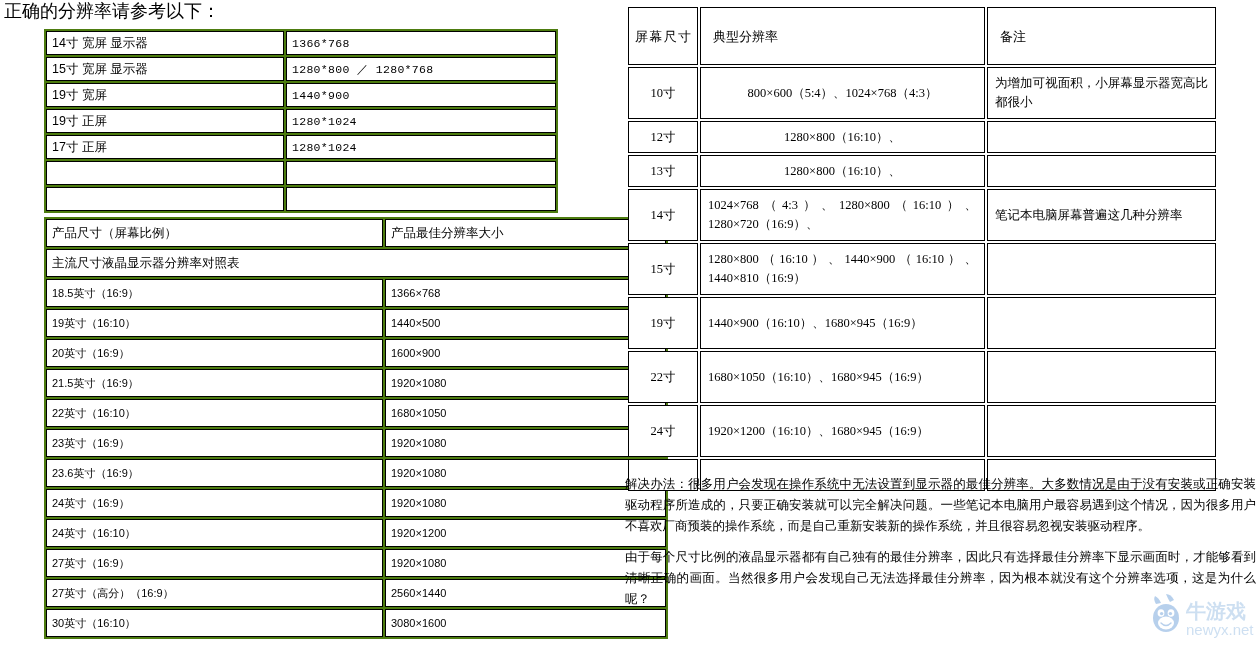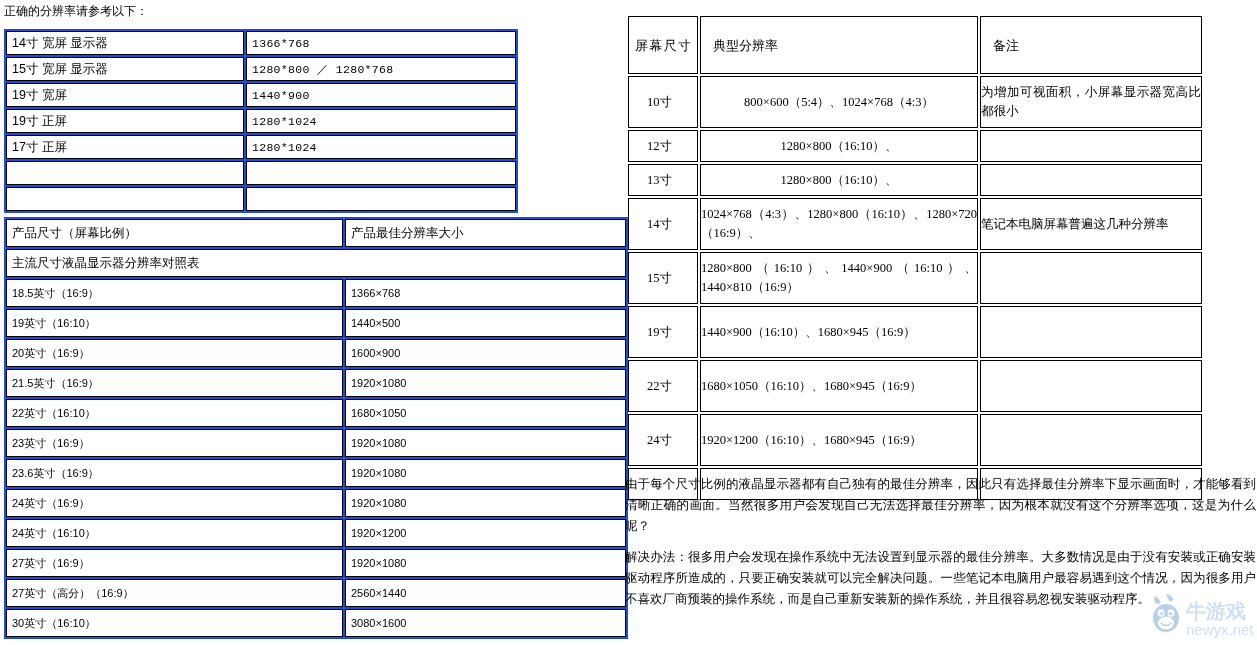--- a/index.html
+++ b/index.html
@@ -19,31 +19,32 @@
   
   #left-col {
     position: absolute;
     left: 0px;
     top: 0px;
     width: 620px;
   }
 
   .intro-line {
     font-family: "Liberation Sans", "DejaVu Sans", sans-serif;
-    font-size: 12px;
+    font-size: 18px;
     line-height: 14px;
     padding: 4px 0 0 4px;
     white-space: nowrap;
   }
 
   table.grid {
     border-collapse: separate;
     border-spacing: 2px;
-    background: #1d4ed8;
+    background: #4d7c0f;
     table-layout: fixed;
+    margin-left: 40px;
   }
   table.grid td {
     border: 1px solid #000000;
     padding: 2px 5px;
     vertical-align: middle;
     font-size: 12px;
     line-height: 15px;
     background: #ffffff;
   }
 
@@ -85,29 +86,29 @@
   #right-col {
     position: absolute;
     left: 620px;
     top: 0px;
     width: 637px;
   }
 
   #table-typical {
     position: absolute;
     left: 6px;
-    top: 14px;
+    top: 5px;
     width: 566px;
     border-collapse: separate;
     border-spacing: 2px;
     table-layout: fixed;
   }
   #table-typical td {
     border: 1px solid #000000;
-    padding: 2px 0;
+    padding: 2px 7px;
     font-size: 12.5px;
     line-height: 19px;
     vertical-align: middle;
     background: #ffffff;
   }
   #table-typical td.t-size {
     width: 56px;
     text-align: center;
     padding-right: 7px;
   }
@@ -321,22 +322,22 @@
         <tr>
           <td class="t-size one-line"></td>
           <td class="t-res one-line centered"></td>
           <td class="t-note one-line"></td>
         </tr>
       </tbody>
   </table>
 </div>
 
 <div id="paragraphs">
+  <p>解决办法：很多用户会发现在操作系统中无法设置到显示器的最佳分辨率。大多数情况是由于没有安装或正确安装驱动程序所造成的，只要正确安装就可以完全解决问题。一些笔记本电脑用户最容易遇到这个情况，因为很多用户不喜欢厂商预装的操作系统，而是自己重新安装新的操作系统，并且很容易忽视安装驱动程序。</p>
   <p>由于每个尺寸比例的液晶显示器都有自己独有的最佳分辨率，因此只有选择最佳分辨率下显示画面时，才能够看到清晰正确的画面。当然很多用户会发现自己无法选择最佳分辨率，因为根本就没有这个分辨率选项，这是为什么呢？</p>
-  <p>解决办法：很多用户会发现在操作系统中无法设置到显示器的最佳分辨率。大多数情况是由于没有安装或正确安装驱动程序所造成的，只要正确安装就可以完全解决问题。一些笔记本电脑用户最容易遇到这个情况，因为很多用户不喜欢厂商预装的操作系统，而是自己重新安装新的操作系统，并且很容易忽视安装驱动程序。</p>
 </div>
 
 <div id="watermark">
   <svg width="105" height="50" viewBox="0 0 105 50" xmlns="http://www.w3.org/2000/svg">
     <g fill="#a8c6e8">
       <path d="M22 8 q-3 -6 -8 -6 q2 5 4 8 z"></path>
       <path d="M4 12 q-3 -5 -1 -8 q4 2 6 7 z"></path>
       <ellipse cx="14" cy="26" rx="13" ry="14"></ellipse>
     </g>
     <g fill="#ffffff">

